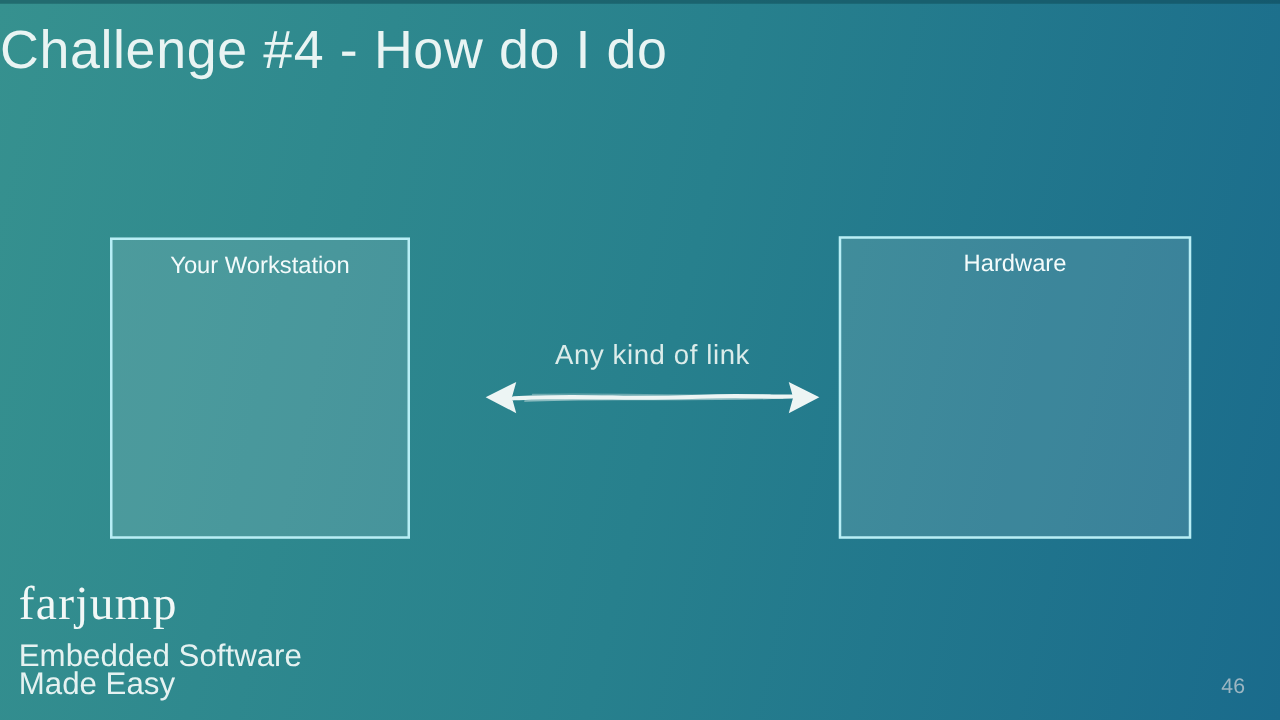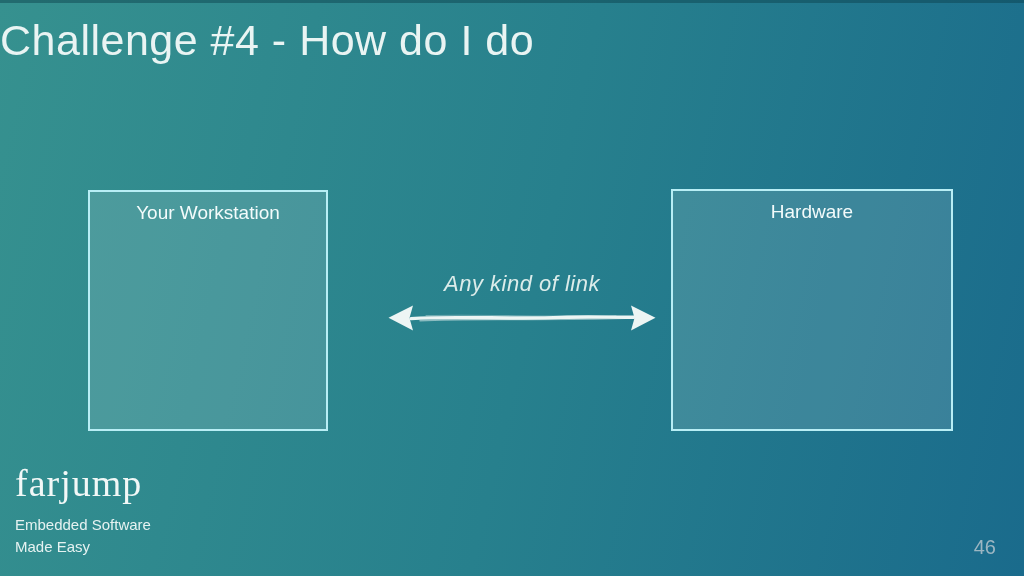--- a/index.html
+++ b/index.html
@@ -25,39 +25,38 @@
     position: absolute; box-sizing: border-box;
     border: 2px solid #b8eef5; background: rgba(255, 255, 255, 0.13);
     color: #f3fbfb; font-size: 19px; font-weight: 400;
     text-align: center; padding-top: 10px;
   }
   .box-left  { left: 88px;  top: 190px; width: 240px; height: 241px; }
   .box-right { left: 654px; top: 189px; width: 282px; height: 242px; margin-left: 17px; }
   .link-area {
     position: absolute; left: 372px; top: 271px; width: 300px;
     text-align: center;
-    font-style: italic;
   }
   .link-label {
     color: #dcecea; font-size: 22px; font-weight: 300; letter-spacing: 0.5px;
     line-height: 26px;
   }
   .link-arrow { display: block; margin: 4px auto 0; }
   .logo { position: absolute; left: 15px; top: 458px; color: #f2f8f7; }
   .logo-brand {
     font-family: "Liberation Serif", serif;
     font-size: 38px; line-height: 50px; letter-spacing: 1px;
   }
   .logo-tagline {
-    font-size: 15px; line-height: 22px; font-weight: 300;
+    font-size: 25px; line-height: 22px; font-weight: 300;
     color: rgba(239, 248, 247, 0.95); margin-top: 6px;
   }
   .page-number {
     position: absolute; right: 28px; bottom: 17px;
-    font-size: 20px; color: #9cb6c2; font-weight: 300;
+    font-size: 17px; color: #9cb6c2; font-weight: 300;
   }
 </style>
 </head>
 <body>
 
 <div class="slide">
   <div class="top-edge"></div>
 
   <h1 class="title">
     <span>Challenge #4 - How do I do</span><br>

